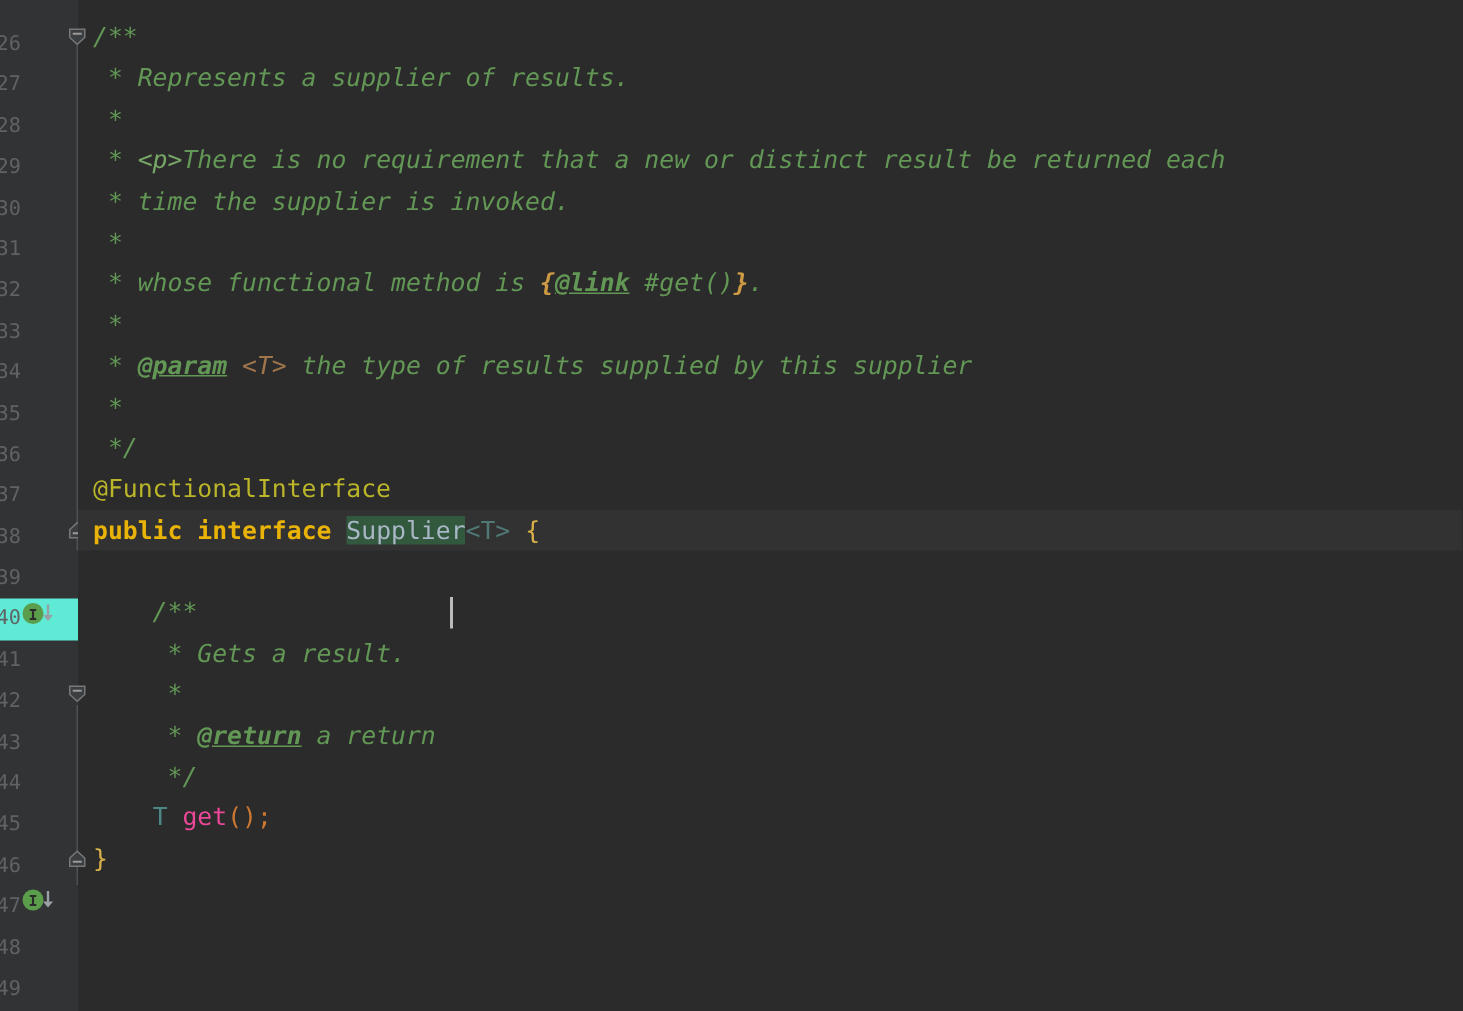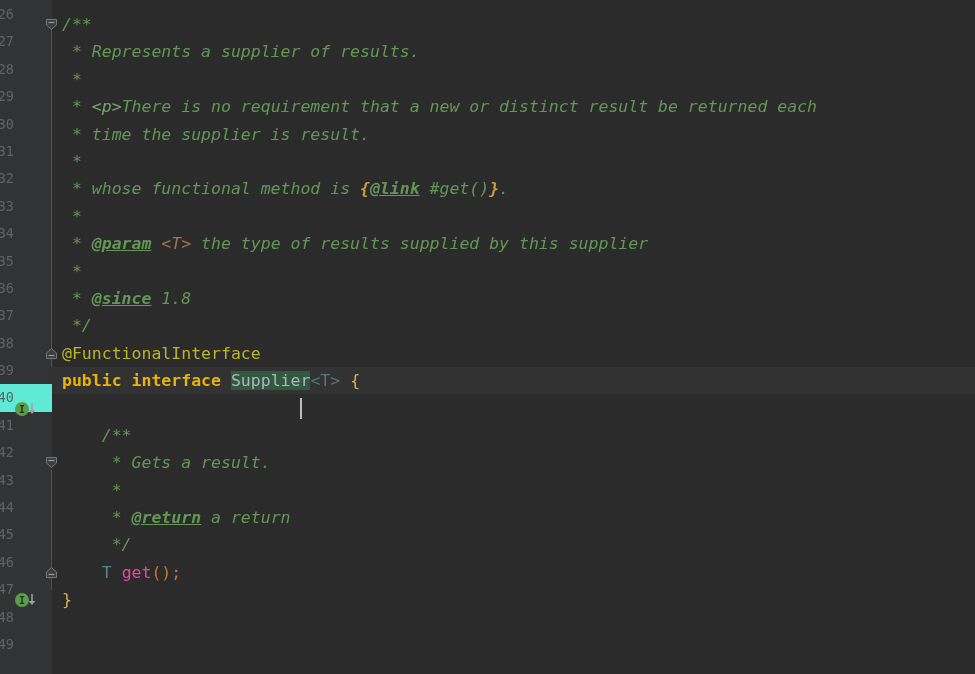--- a/index.html
+++ b/index.html
@@ -28,21 +28,21 @@
     position: relative;
     width: 52px;
     min-width: 52px;
     height: 674px;
     background: #313335;
     box-sizing: border-box;
   }
   .gutter-inner {
     position: absolute;
     top: 0; left: 0; right: 0;
-    padding-top: 1px;
+    padding-top: 16px;
   }
   .g-row {
     position: relative;
     height: 27.4px;
     line-height: 27.4px;
     font-size: 13.5px;
     color: #606366;
     text-align: right;
     box-sizing: border-box;
   }
@@ -266,27 +266,26 @@
           </svg>
         </div>
       </div>
   </div>
 
   <div class="code-area" id="code-area">
       <div class="line"><span class="doc">/**</span></div>
       <div class="line"><span class="doc"> * Represents a supplier of results.</span></div>
       <div class="line"><span class="doc"> *</span></div>
       <div class="line"><span class="doc"> * </span><span class="doc-html">&lt;p&gt;</span><span class="doc">There is no requirement that a new or distinct result be returned each</span></div>
-      <div class="line"><span class="doc"> * time the supplier is result.</span></div>
+      <div class="line"><span class="doc"> * time the supplier is invoked.</span></div>
       <div class="line"><span class="doc"> *</span></div>
       <div class="line"><span class="doc"> * whose functional method is </span><span class="doc-brace">{</span><span class="doc-tag">@link</span><span class="doc"> #get()</span><span class="doc-brace">}</span><span class="doc">.</span></div>
       <div class="line"><span class="doc"> *</span></div>
       <div class="line"><span class="doc"> * </span><span class="doc-tag">@param</span><span class="doc"> </span><span class="doc-val">&lt;T&gt;</span><span class="doc"> the type of results supplied by this supplier</span></div>
       <div class="line"><span class="doc"> *</span></div>
-      <div class="line"><span class="doc"> * </span><span class="doc-tag">@since</span><span class="doc"> 1.8</span></div>
       <div class="line"><span class="doc"> */</span></div>
       <div class="line"><span class="anno">@FunctionalInterface</span></div>
       <div class="line cur"><span class="kw">public </span><span class="kw">interface </span><span class="hl">Supplier</span><span class="gen">&lt;T&gt;</span><span class="ident"> </span><span class="brace">{</span></div>
       <div class="line">&nbsp;</div>
       <div class="line"><span class="doc">    /**</span></div>
       <div class="line"><span class="doc">     * Gets a result.</span></div>
       <div class="line"><span class="doc">     *</span></div>
       <div class="line"><span class="doc">     * </span><span class="doc-tag">@return</span><span class="doc"> a return</span></div>
       <div class="line"><span class="doc">     */</span></div>
       <div class="line"><span class="ident">    </span><span class="type">T</span><span class="ident"> </span><span class="meth">get</span><span class="punc">();</span></div>

